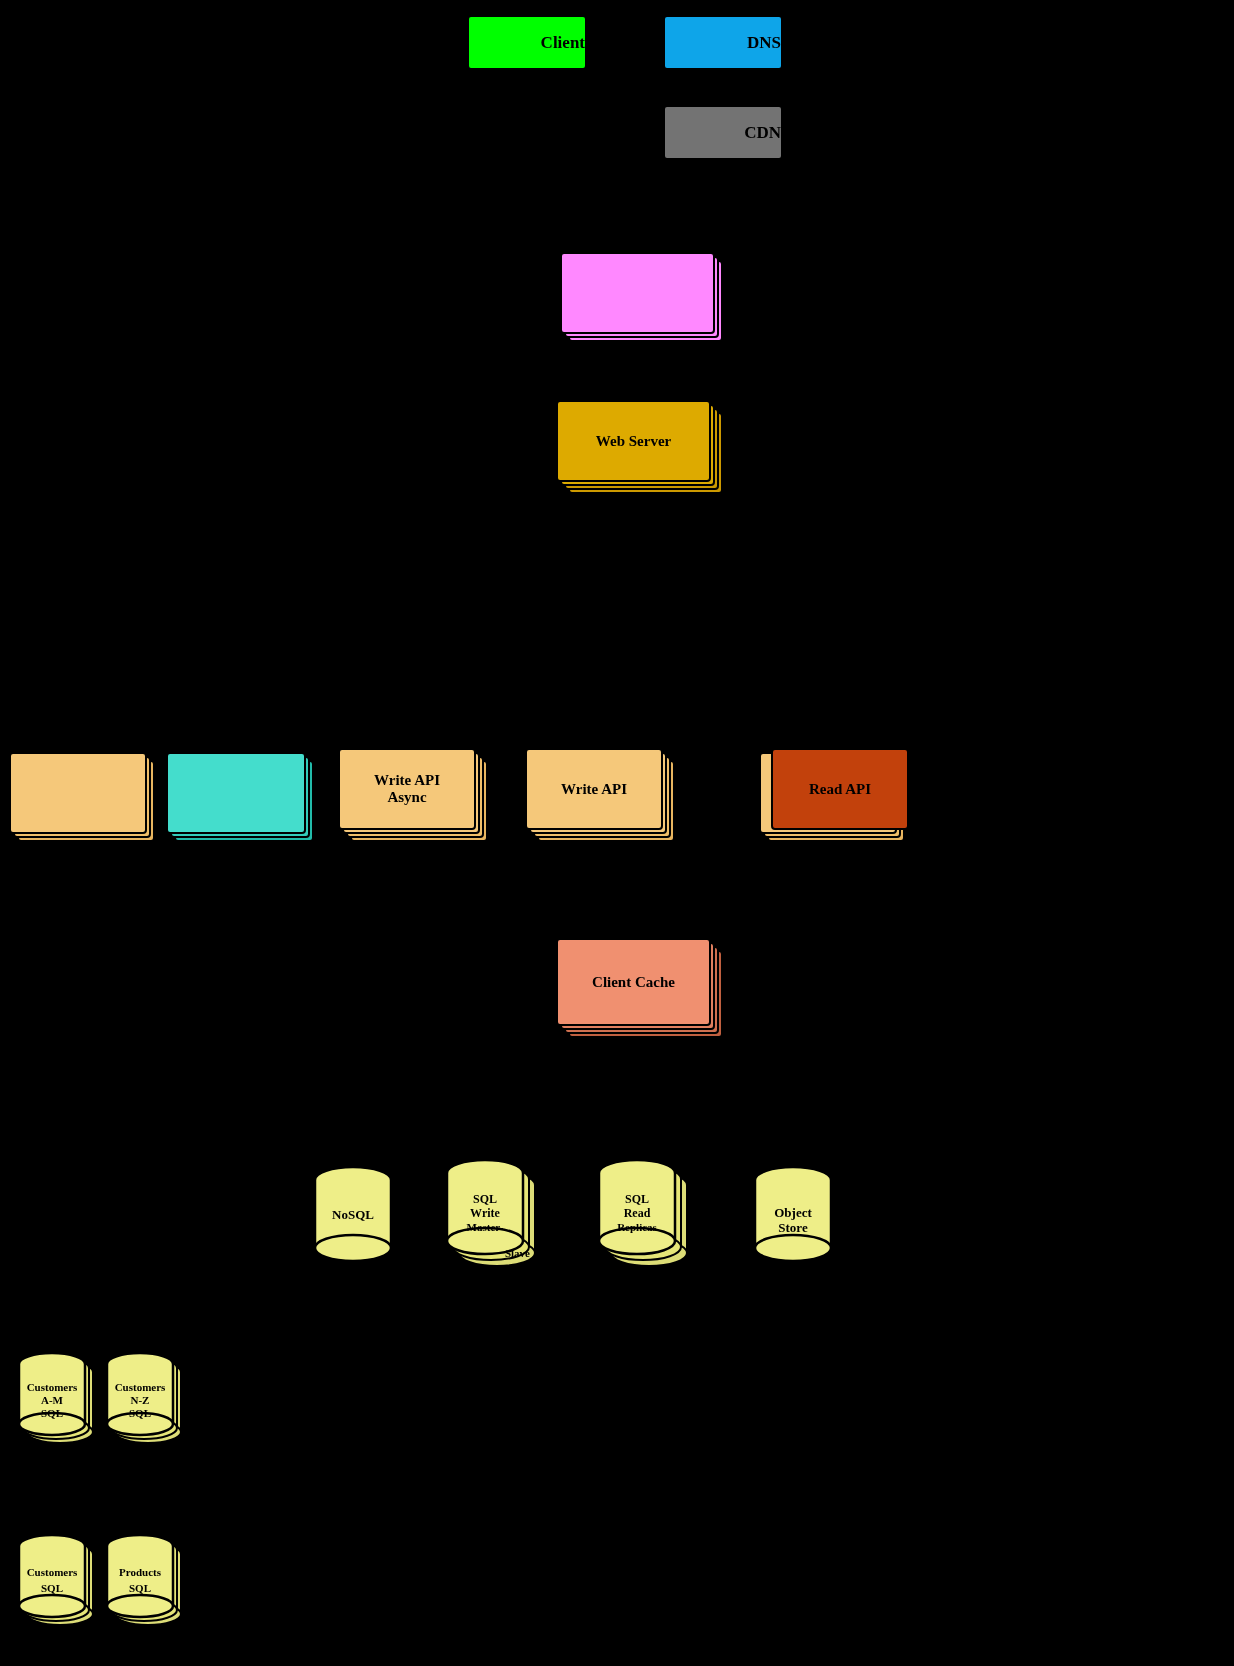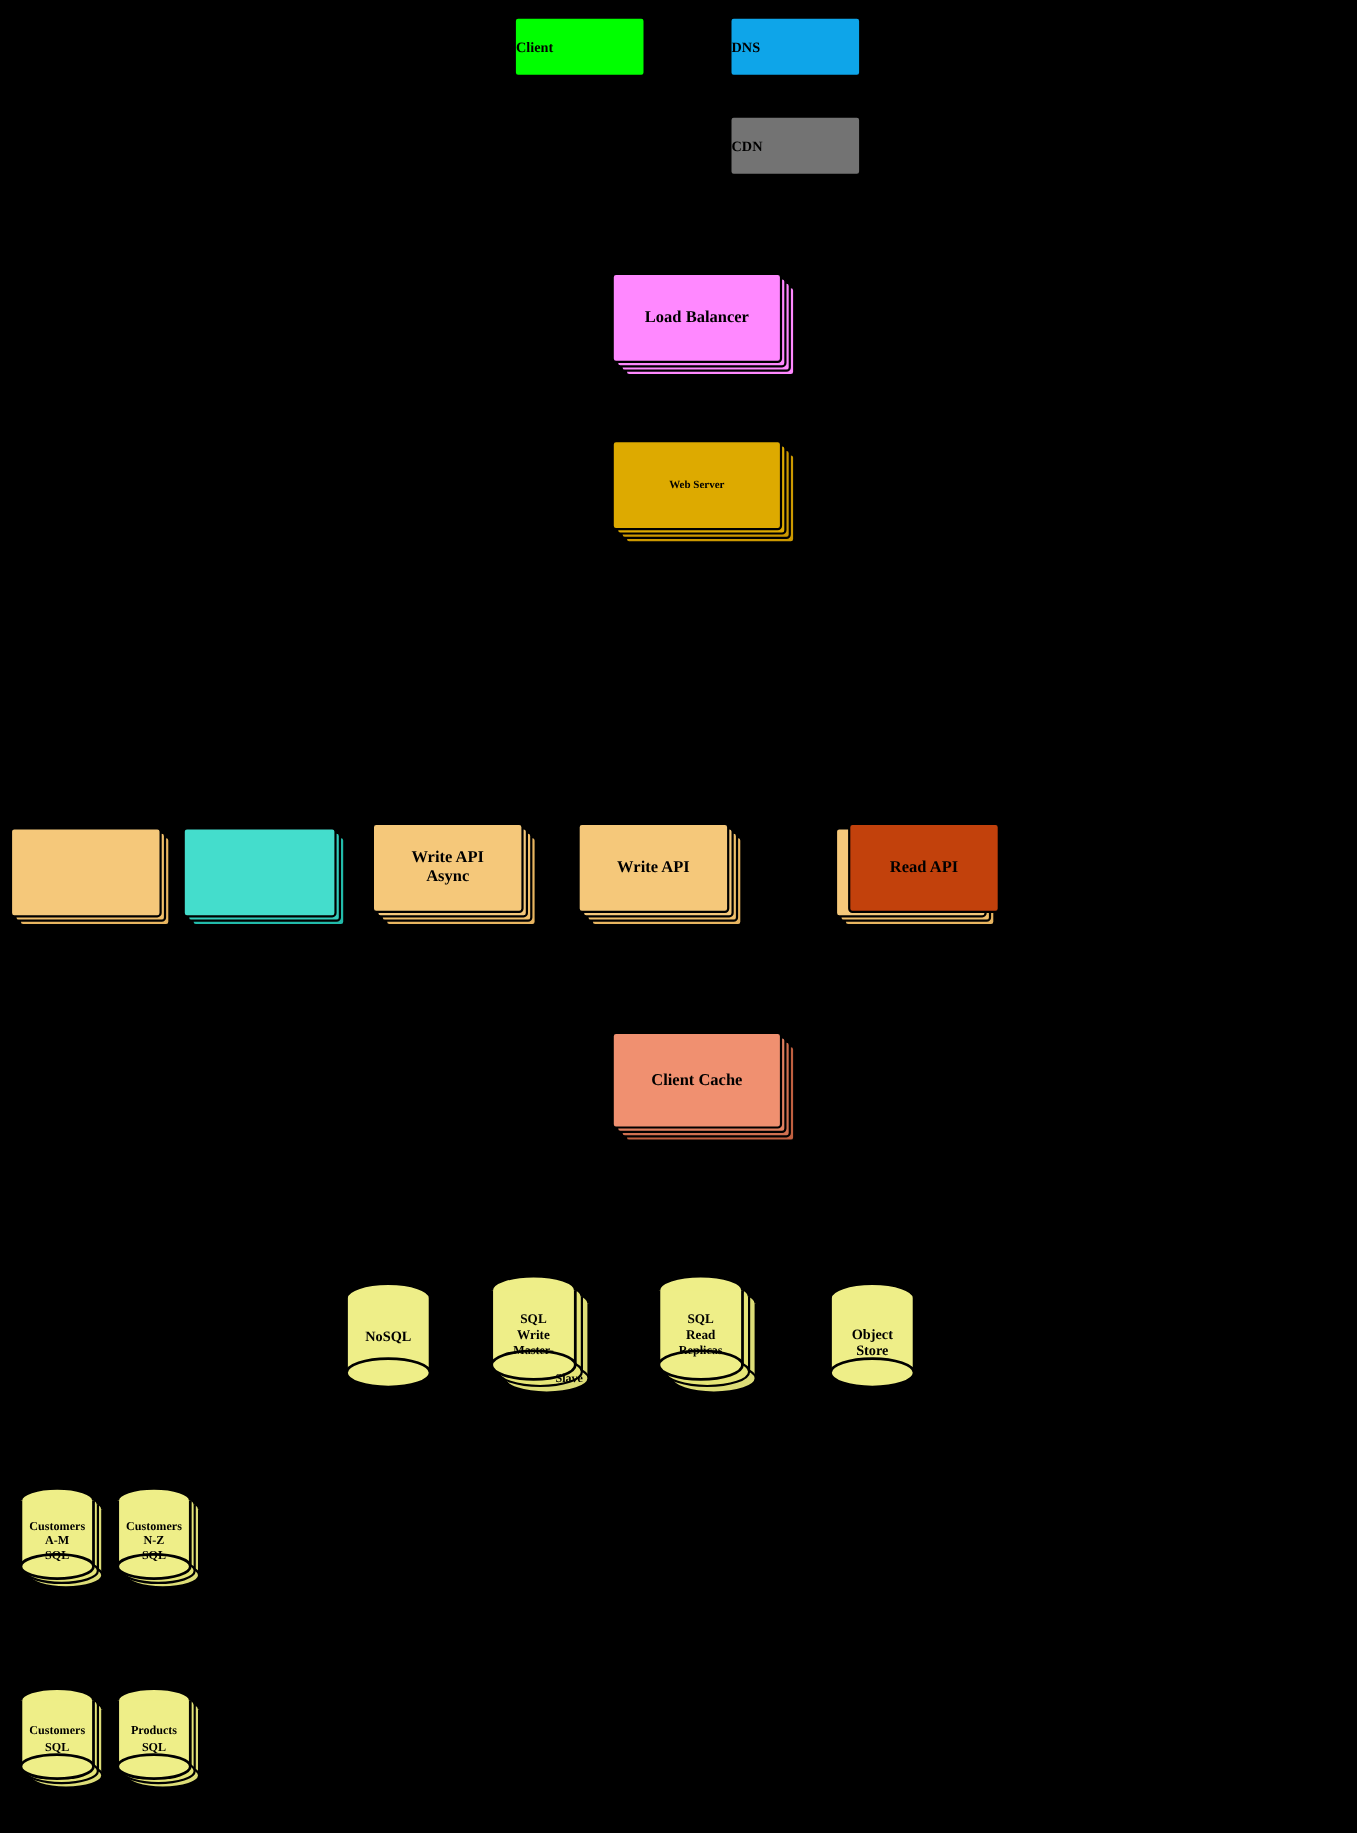--- a/index.html
+++ b/index.html
@@ -9,24 +9,24 @@
       height: 1666px;
       position: relative;
       overflow: hidden;
       font-family: 'Comic Sans MS', 'Chalkboard SE', cursive;
     }
 
     .node {
       position: absolute;
       display: flex;
       align-items: center;
-      justify-content: flex-start;
+      justify-content: flex-end;
       text-align: center;
       font-weight: bold;
-      font-size: 13px;
+      font-size: 17px;
       border: 2.5px solid #000;
       border-radius: 4px;
     }
 
     
     .stacked {
       position: absolute;
     }
     .stacked .card {
       position: absolute;
@@ -56,28 +56,27 @@
 </div>
 
 <div class="node" style="left:663px;top:105px;width:120px;height:55px;background:#737373;">
   <span>CDN</span>
 </div>
 
 <div class="stacked" style="left:556px;top:248px;width:175px;height:100px;">
   <div class="card" style="width:155px;height:82px;background:#ff88ff;top:12px;left:12px;"></div>
   <div class="card" style="width:155px;height:82px;background:#ff88ff;top:8px;left:8px;"></div>
   <div class="card" style="width:155px;height:82px;background:#ff88ff;top:4px;left:4px;"></div>
-  <div class="card" style="width:155px;height:82px;background:#ff88ff;top:0px;left:0px;z-index:4;font-size:15px;">Load Balancer</div>
 </div>
 
 <div class="stacked" style="left:556px;top:400px;width:175px;height:100px;">
   <div class="card" style="width:155px;height:82px;background:#cc9900;top:12px;left:12px;"></div>
   <div class="card" style="width:155px;height:82px;background:#cc9900;top:8px;left:8px;"></div>
   <div class="card" style="width:155px;height:82px;background:#ddaa00;top:4px;left:4px;"></div>
-  <div class="card" style="width:155px;height:82px;background:#ddaa00;top:0px;left:0px;z-index:4;font-size:10px;">Web Server</div>
+  <div class="card" style="width:155px;height:82px;background:#ddaa00;top:0px;left:0px;z-index:4;font-size:15px;">Web Server</div>
 </div>
 
 <div class="stacked" style="left:5px;top:748px;width:160px;height:100px;">
   <div class="card" style="width:138px;height:82px;background:#e8b560;top:12px;left:12px;"></div>
   <div class="card" style="width:138px;height:82px;background:#f0bf6a;top:8px;left:8px;"></div>
   <div class="card" style="width:138px;height:82px;background:#f5c87a;top:4px;left:4px;"></div>
 </div>
 
 <div class="stacked" style="left:162px;top:748px;width:165px;height:100px;">
   <div class="card" style="width:140px;height:82px;background:#22bbaa;top:12px;left:12px;"></div>

